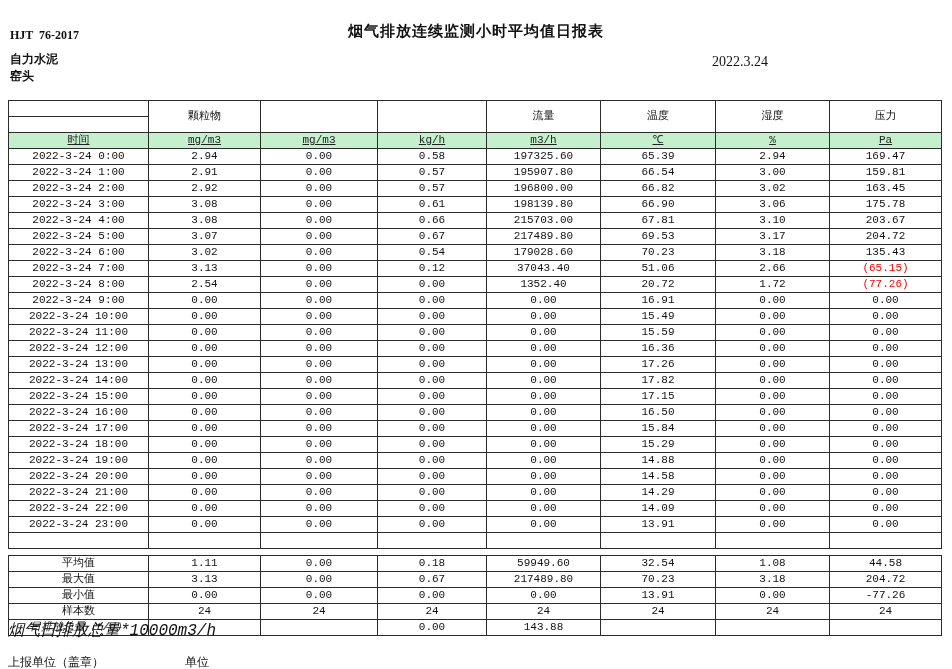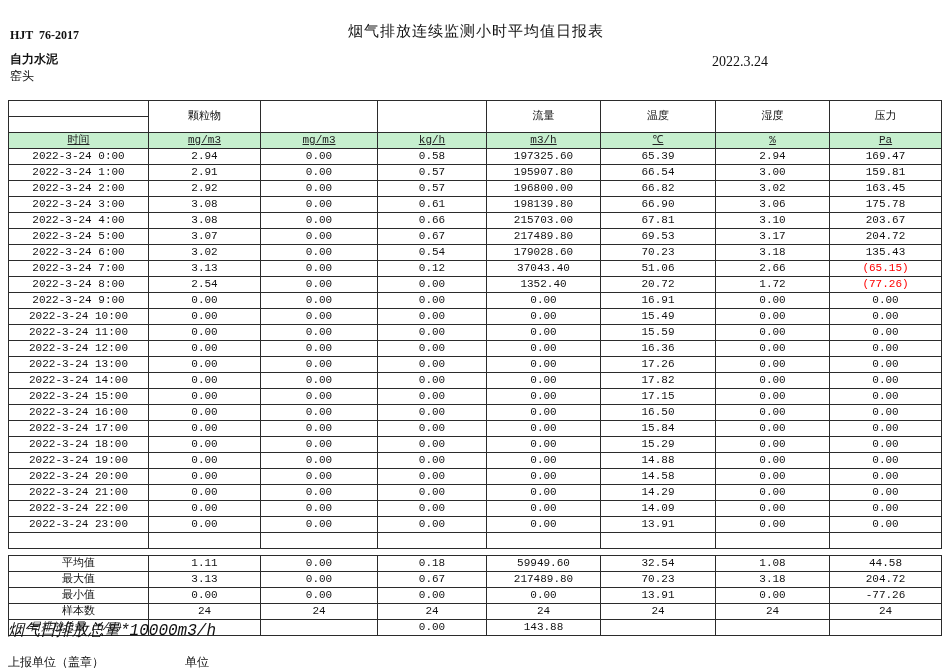--- a/index.html
+++ b/index.html
@@ -11,24 +11,24 @@
   body{
     width:952px;height:669px;position:relative;background:#ffffff;
     font-family:"Liberation Sans", sans-serif;color:#111;
   }
   .doc-code{
     position:absolute;left:10px;top:4px;font-weight:bold;font-size:12px;
     white-space:pre;font-family:"Liberation Serif", serif;margin-top:24px;
   }
   .title{
     position:absolute;left:0;top:22px;width:952px;text-align:center;
-    font-weight:normal;font-size:15px;letter-spacing:1px;
+    font-weight:bold;font-size:15px;letter-spacing:1px;
   }
   .company{position:absolute;left:10px;top:51px;font-weight:bold;font-size:12px;}
-  .station{position:absolute;left:10px;top:68px;font-weight:normal;font-size:12px;}
+  .station{position:absolute;left:10px;top:68px;font-weight:bold;font-size:12px;}
   .date{
     position:absolute;left:712px;top:54px;font-size:14px;
     font-family:"Liberation Serif", serif;
   }
   table.report{
     position:absolute;left:8px;top:100px;width:933px;
     border-collapse:collapse;table-layout:fixed;
     font-size:11px;font-family:"Liberation Mono","DejaVu Sans Mono", monospace;padding-left:30px;
   }
   table.report td{

